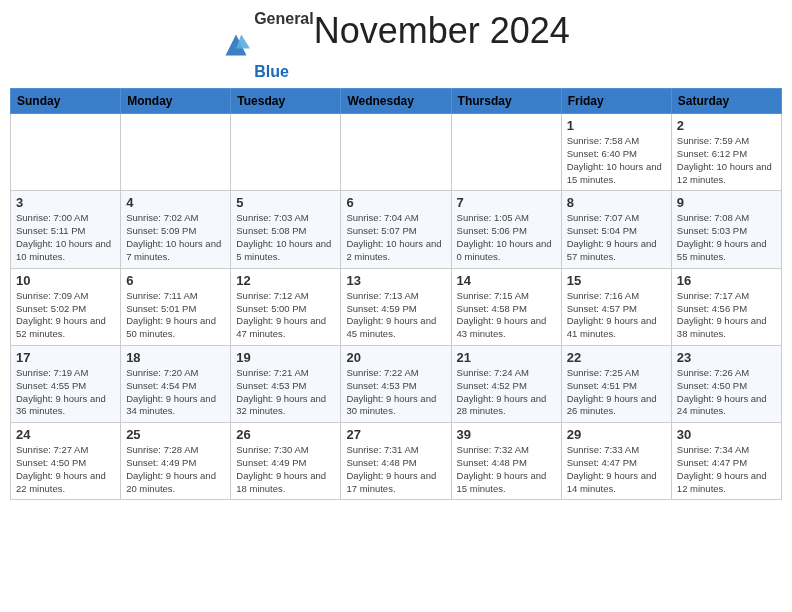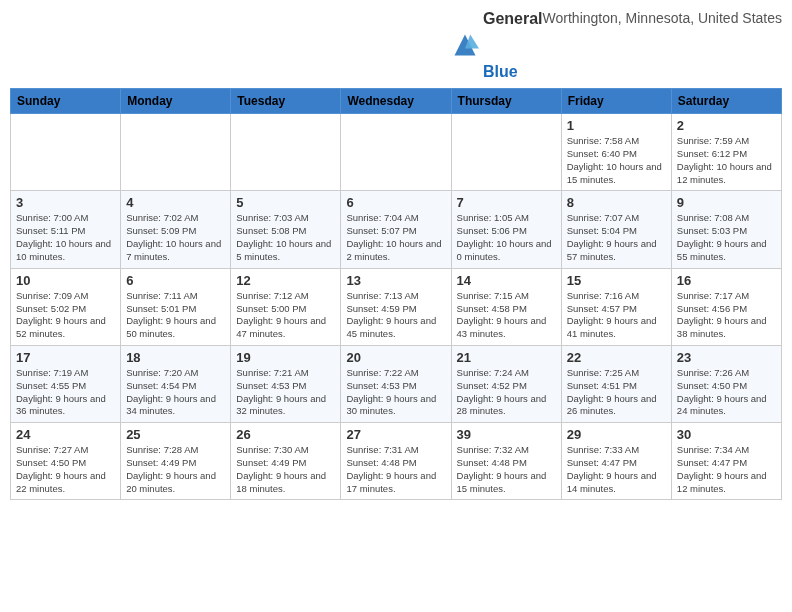--- a/index.html
+++ b/index.html
@@ -6,21 +6,21 @@
     body {
       font-family: Arial, sans-serif;
       background: #fff;
       width: 792px;
       min-height: 612px;
       padding: 10px;
     }
     .header {
       display: flex;
       align-items: flex-start;
-      justify-content: flex-end;
+      justify-content: center;
       margin-bottom: 8px;
     }
     .logo {
       display: flex;
       align-items: center;
       gap: 4px;
     }
     .logo-text {
       font-size: 16px;
       font-weight: bold;
@@ -93,21 +93,21 @@
     <svg class="logo-icon" viewBox="0 0 32 32" xmlns="http://www.w3.org/2000/svg">
       <polygon points="16,4 28,28 4,28" fill="#1a6bba" opacity="0.85"></polygon>
       <polygon points="22,4 32,20 16,20" fill="#5aadde" opacity="0.9"></polygon>
     </svg>
     <div class="logo-text">
       <div class="logo-general">General</div>
       <div class="logo-blue">Blue</div>
     </div>
   </div>
   <div class="title-block">
-    <div class="location">Worthington, Minnesota, United States</div>
+    <div class="month-title">November 2024</div>
   </div>
 </div>
 
 <table class="calendar">
   <thead>
     <tr id="header-row">
         <th>Sunday</th>
         <th>Monday</th>
         <th>Tuesday</th>
         <th>Wednesday</th>

